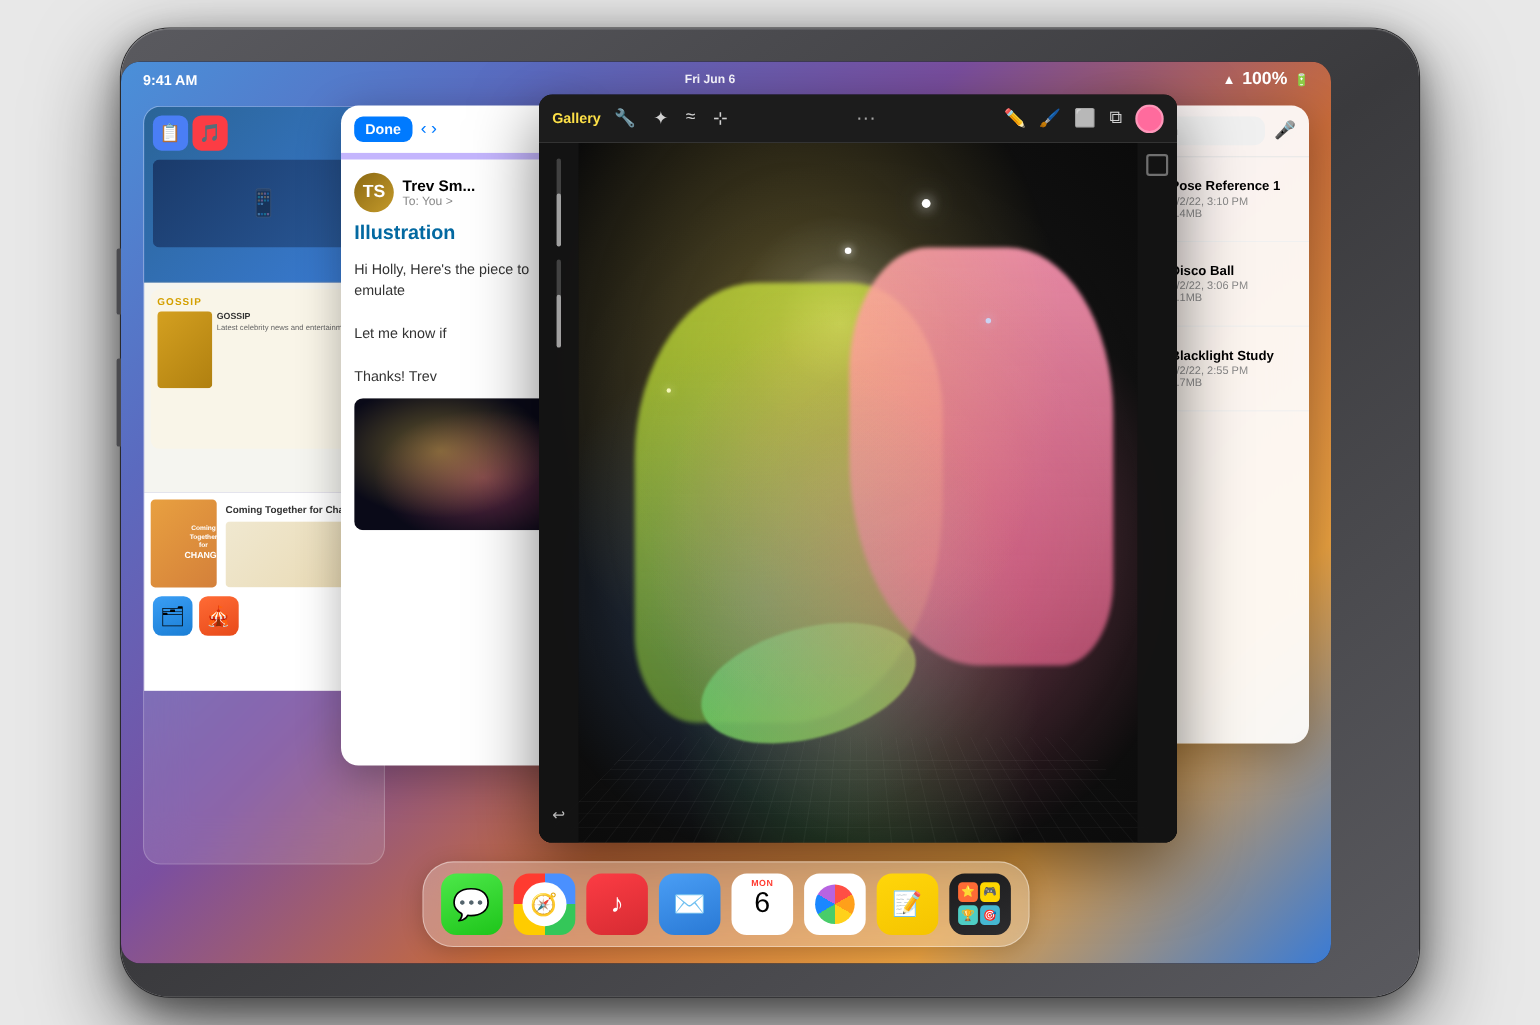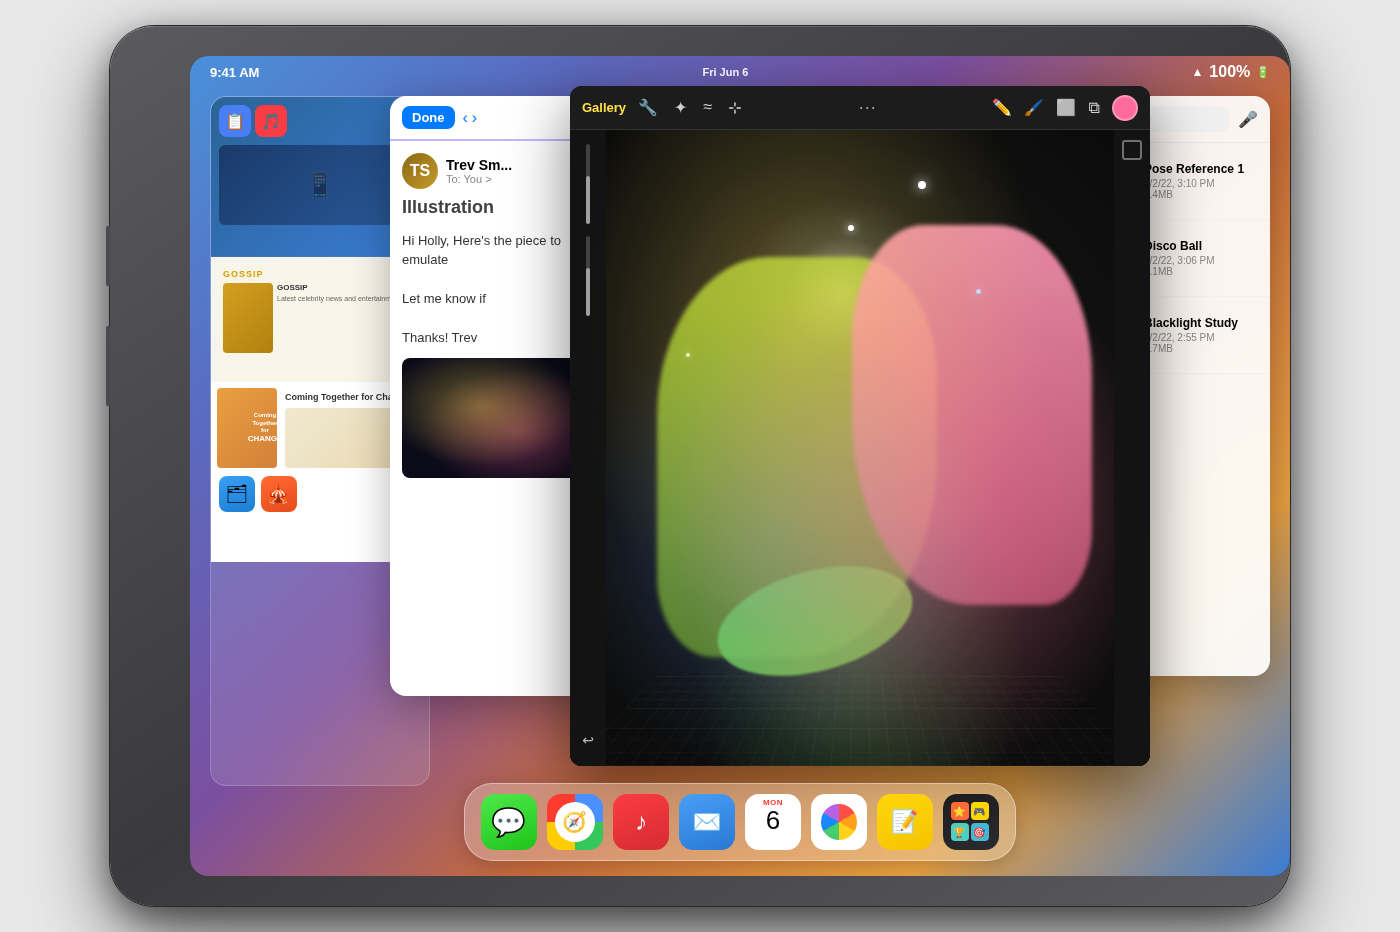--- a/index.html
+++ b/index.html
@@ -21,21 +21,21 @@
       background: linear-gradient(145deg, #5a5a5f, #3a3a3d, #5a5a5f);
       border-radius: 44px;
       position: relative;
       box-shadow:
         0 0 0 1px #2a2a2c,
         0 30px 80px rgba(0,0,0,0.6),
         0 10px 30px rgba(0,0,0,0.4),
         inset 0 1px 0 rgba(255,255,255,0.15);
       display: flex;
       align-items: center;
-      justify-content: flex-end;
+      justify-content: flex-start;
     }
 
     
     .ipad-shell::before {
       content: '';
       position: absolute;
       left: -4px;
       top: 200px;
       width: 4px;
       height: 60px;
@@ -222,21 +222,21 @@
       overflow: hidden;
       z-index: 20;
       box-shadow: 0 10px 40px rgba(0,0,0,0.3);
     }
 
     .mail-toolbar {
       display: flex;
       align-items: center;
       gap: 8px;
       padding: 10px 12px;
-      border-bottom: 2px solid #c4b5fd;
+      border-bottom: 6px solid #c4b5fd;
     }
 
     .done-btn {
       background: #007aff;
       color: white;
       border-radius: 8px;
       padding: 4px 10px;
       font-size: 13px;
       font-weight: 600;
     }
@@ -283,21 +283,21 @@
     }
 
     .mail-to {
       font-size: 11px;
       color: #888;
     }
 
     .mail-subject {
       font-size: 18px;
       font-weight: 700;
-      color: #404040;
+      color: #0369a1;
       margin-bottom: 12px;
       line-height: 1.2;
     }
 
     .mail-body {
       font-size: 13px;
       color: #333;
       line-height: 1.5;
     }
 
@@ -758,21 +758,21 @@
         <div class="left-panel-app left-panel-app1">
           <div class="app-thumbnail-row">
             <div class="app-icon-small" style="background:#4a7ef5;">📋</div>
             <div class="app-icon-small" style="background:#fc3c44;">🎵</div>
           </div>
           <div style="background:rgba(255,255,255,0.15); border-radius:6px; height:80px; margin-top:4px; overflow:hidden;">
             <div style="background:linear-gradient(135deg,#1a3a6a,#2a5a9a); width:100%; height:100%; display:flex; align-items:center; justify-content:center; color:rgba(255,255,255,0.3); font-size:24px;">📱</div>
           </div>
         </div>
 
-        <div class="left-panel-app" style="height:125px; padding:6px; background:#f5f5f0;">
+        <div class="left-panel-app" style="height:191px; padding:6px; background:#f5f5f0;">
           <div class="gossip-card">
             <div class="gossip-header">GOSSIP</div>
             <div style="display:flex; gap:4px; margin-top:4px;">
               <div style="width:50px; height:70px; background:linear-gradient(135deg,#e8a020,#c08010); border-radius:4px; overflow:hidden; flex-shrink:0;">
                 <div style="background:linear-gradient(135deg,#d4a020 0%,#b08010 100%); width:100%; height:100%;"></div>
               </div>
               <div style="flex:1;">
                 <div style="font-size:8px; font-weight:700; color:#333; margin-bottom:2px;">GOSSIP</div>
                 <div style="font-size:7px; color:#666; line-height:1.3;">Latest celebrity news and entertainment</div>
               </div>

